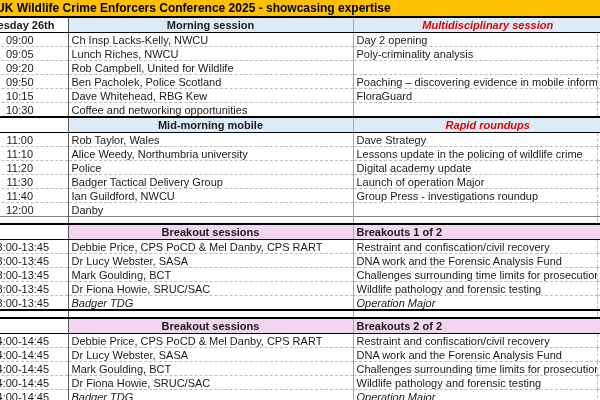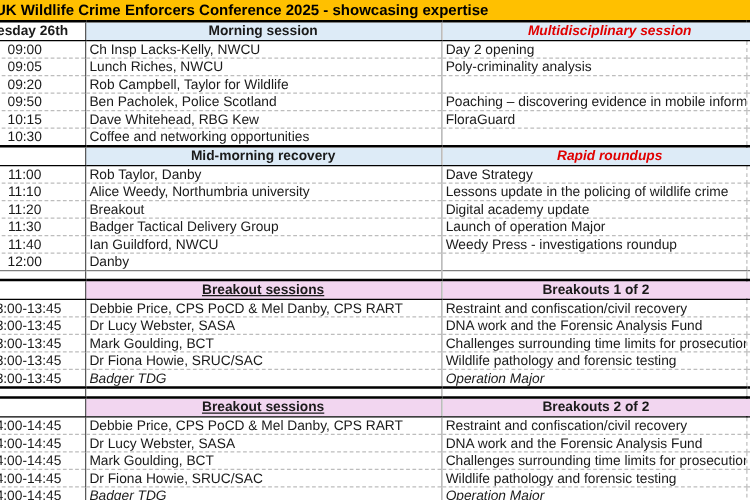--- a/index.html
+++ b/index.html
@@ -57,22 +57,22 @@
   
   tr.r-session td { height: 14px; border-top: 2px solid #000; border-bottom: 1px solid #000; }
   tr.r-session td.time    { background: #fff; font-weight: bold; }
   tr.r-session td.speaker { background: var(--session-bg); font-weight: bold; text-align: center; }
   tr.r-session td.topic   { background: var(--session-bg); font-weight: bold; font-style: italic;
                             color: var(--red); text-align: center; border-right: none; padding-left: 25px; }
 
   
   tr.r-breakout td { height: 14px; border-top: 2px solid #000; border-bottom: 1px solid #000; }
   tr.r-breakout td.time    { background: #fff; }
-  tr.r-breakout td.speaker { background: var(--breakout-bg); font-weight: bold; text-align: center; text-decoration: underline; }
-  tr.r-breakout td.topic   { background: var(--breakout-bg); font-weight: bold; text-align: center; border-right: none; }
+  tr.r-breakout td.speaker { background: var(--breakout-bg); font-weight: bold; text-align: center; }
+  tr.r-breakout td.topic   { background: var(--breakout-bg); font-weight: bold; text-align: left; border-right: none; }
 
   
   tr.r-data td, tr.r-italic td { height: 13px; border-bottom: 1px dashed #bdbdbd; }
   tr.r-italic td.speaker, tr.r-italic td.topic { font-style: italic; margin-top: 48px; }
 
   
   tr.r-spacer td  { height: 6px; border-top: 1px solid #7f7f7f; }
   tr.r-spacer2 td { height: 6px; border-top: 2px solid #000; }
 </style>
 </head>
@@ -103,21 +103,21 @@
             <td class="sliver"></td>
           </tr>
           <tr class="r-data">
             <td class="time">09:05</td>
             <td class="speaker">Lunch Riches, NWCU</td>
             <td class="topic">Poly-criminality analysis</td>
             <td class="sliver"></td>
           </tr>
           <tr class="r-data">
             <td class="time">09:20</td>
-            <td class="speaker">Rob Campbell, Taylor for Wildlife</td>
+            <td class="speaker">Rob Campbell, United for Wildlife</td>
             <td class="topic"></td>
             <td class="sliver"></td>
           </tr>
           <tr class="r-data">
             <td class="time">09:50</td>
             <td class="speaker">Ben Pacholek, Police Scotland</td>
             <td class="topic">Poaching – discovering evidence in mobile information</td>
             <td class="sliver"></td>
           </tr>
           <tr class="r-data">
@@ -127,51 +127,51 @@
             <td class="sliver"></td>
           </tr>
           <tr class="r-data">
             <td class="time">10:30</td>
             <td class="speaker">Coffee and networking opportunities</td>
             <td class="topic"></td>
             <td class="sliver"></td>
           </tr>
           <tr class="r-session">
             <td class="time"></td>
-            <td class="speaker">Mid-morning recovery</td>
+            <td class="speaker">Mid-morning mobile</td>
             <td class="topic" colspan="2">Rapid roundups</td>
           </tr>
           <tr class="r-data">
             <td class="time">11:00</td>
-            <td class="speaker">Rob Taylor, Danby</td>
+            <td class="speaker">Rob Taylor, Wales</td>
             <td class="topic">Dave Strategy</td>
             <td class="sliver"></td>
           </tr>
           <tr class="r-data">
             <td class="time">11:10</td>
             <td class="speaker">Alice Weedy, Northumbria university</td>
             <td class="topic">Lessons update in the policing of wildlife crime</td>
             <td class="sliver"></td>
           </tr>
           <tr class="r-data">
             <td class="time">11:20</td>
-            <td class="speaker">Breakout</td>
+            <td class="speaker">Police</td>
             <td class="topic">Digital academy update</td>
             <td class="sliver"></td>
           </tr>
           <tr class="r-data">
             <td class="time">11:30</td>
             <td class="speaker">Badger Tactical Delivery Group</td>
             <td class="topic">Launch of operation Major</td>
             <td class="sliver"></td>
           </tr>
           <tr class="r-data">
             <td class="time">11:40</td>
             <td class="speaker">Ian Guildford, NWCU</td>
-            <td class="topic">Weedy Press - investigations roundup</td>
+            <td class="topic">Group Press - investigations roundup</td>
             <td class="sliver"></td>
           </tr>
           <tr class="r-data">
             <td class="time">12:00</td>
             <td class="speaker">Danby</td>
             <td class="topic"></td>
             <td class="sliver"></td>
           </tr>
           <tr class="r-spacer">
             <td class="time"></td>

